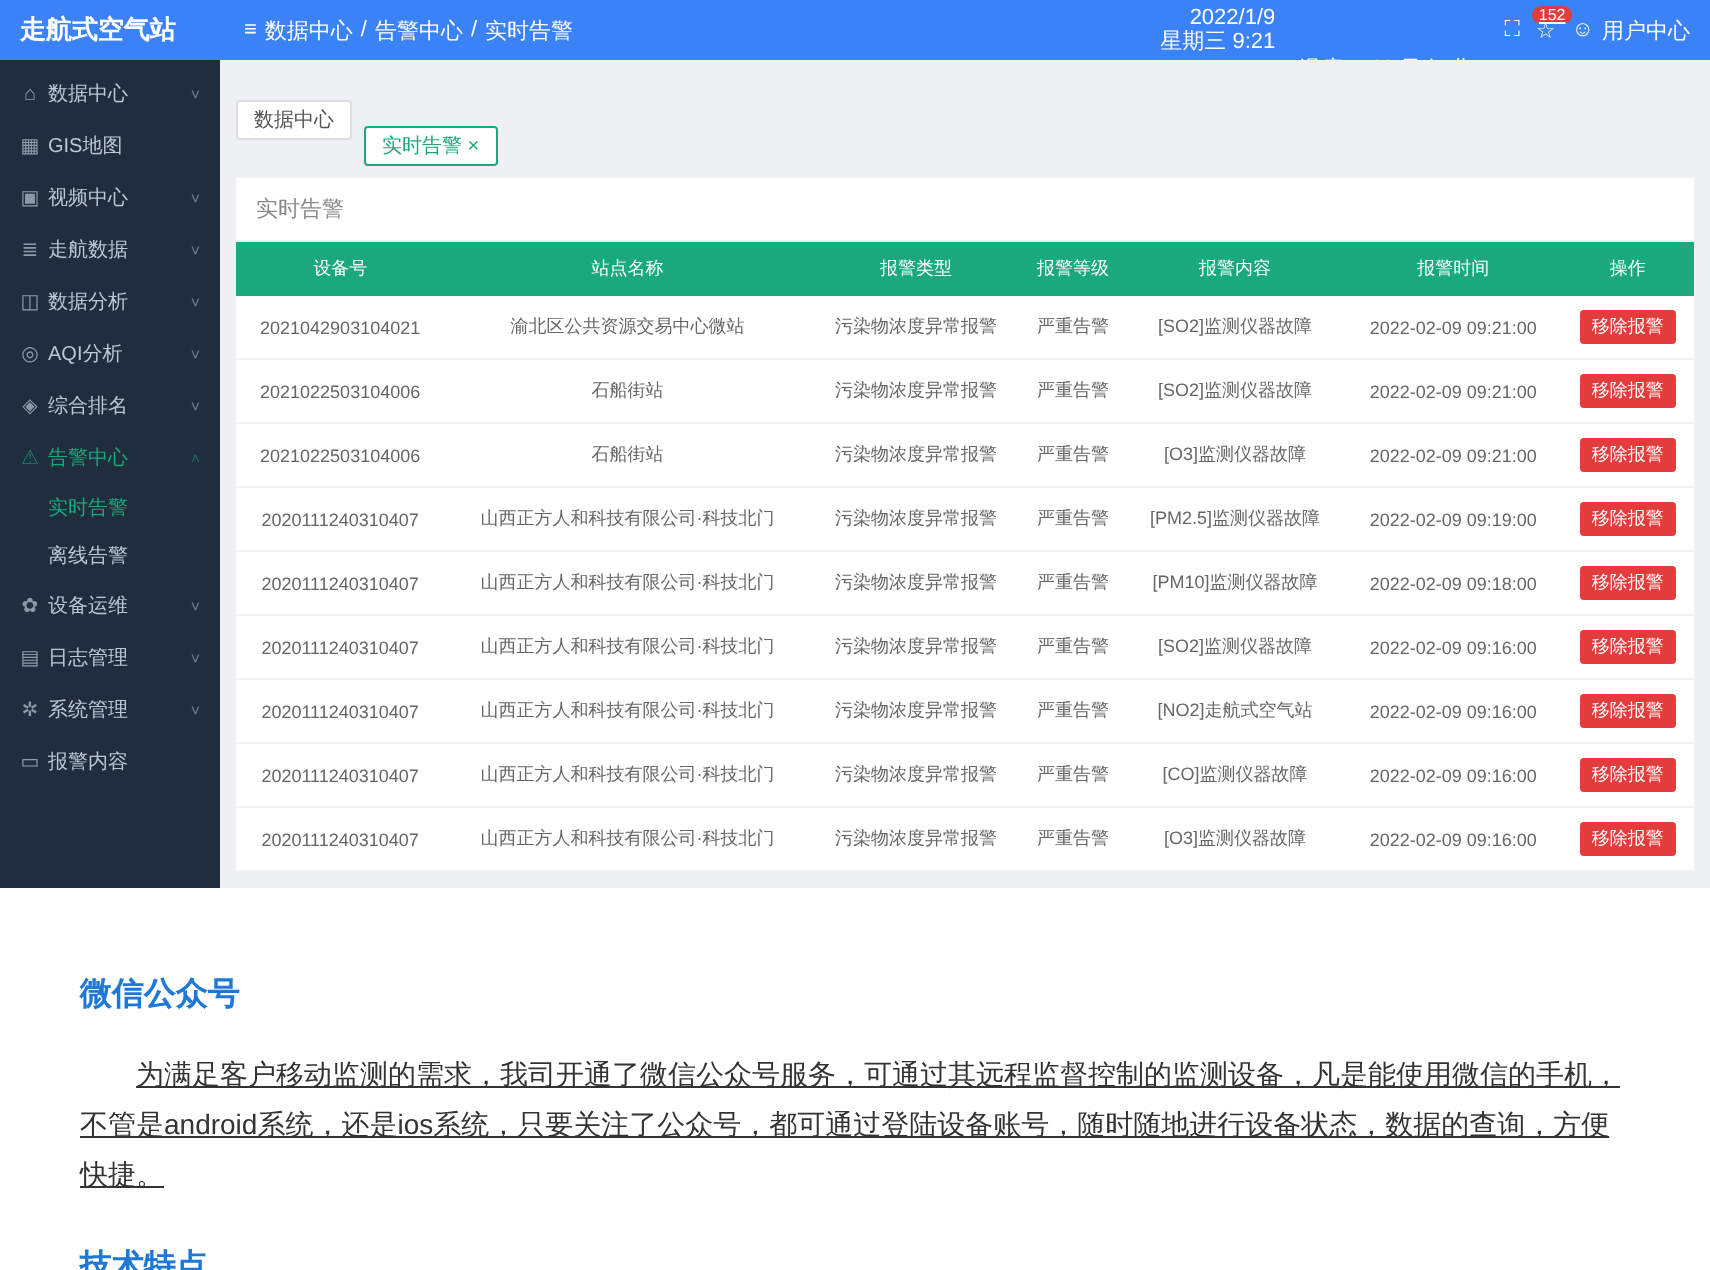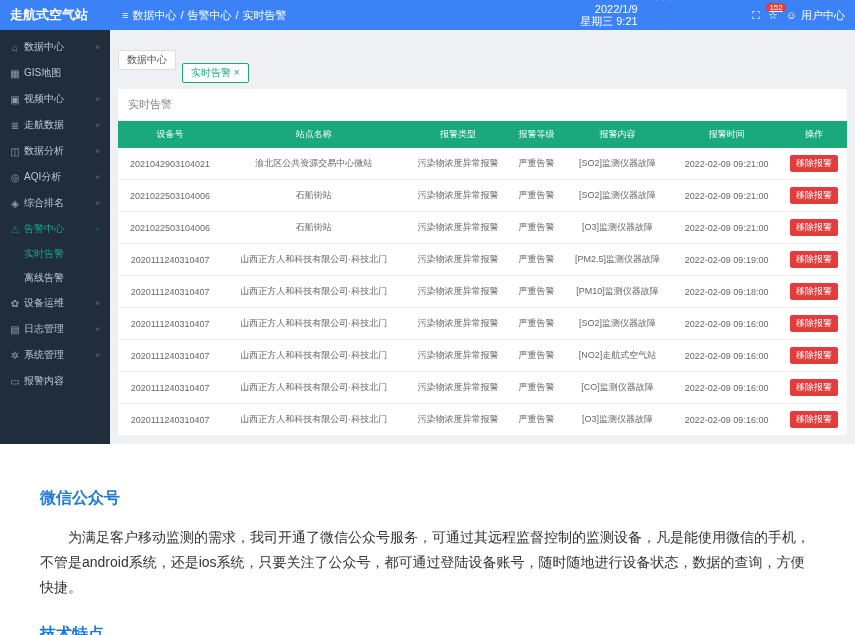--- a/index.html
+++ b/index.html
@@ -26,21 +26,21 @@
     .tab { background: #fff; padding: 2px 8px; border: 1px solid #ddd; color: #555; border-radius: 2px; }
     .tab.active { color: #19a97b; border-color: #19a97b; margin-top: 27px; }
     .panel { background: #fff; margin: 0 8px 8px 8px; }
     .panel-title { padding: 8px 10px; color: #888; font-size: 11px; border-bottom: 1px solid #f0f0f0; }
     table { width: 100%; border-collapse: collapse; font-size: 9px; }
     thead th { background: #19a97b; color: #fff; font-weight: normal; padding: 7px 4px; text-align: center; }
     tbody td { padding: 7px 4px; text-align: center; color: #666; border-bottom: 1px solid #f3f3f3; }
     .op-btn { background: #e23c3c; color: #fff; padding: 2px 6px; border-radius: 2px; font-size: 9px; display: inline-block; }
     .article { padding: 20px 40px; font-size: 14px; color: #333; line-height: 1.8; }
     .article h3 { color: #1e78d6; font-size: 16px; margin: 20px 0 12px 0; font-weight: bold; }
-    .article p { text-indent: 2em; margin: 8px 0; }
+    .article p { text-indent: 2em; margin: 8px 0; text-decoration: underline; }
     .sb-ico { display:inline-block; width:10px; text-align:center; margin-right:4px; opacity:0.7; }
   </style>
 </head>
 <body>
 
 <div class="app-shell">
   <div class="screenshot">
     <div class="topbar">
       <span class="logo">走航式空气站</span>
       <span class="ico">≡</span>

